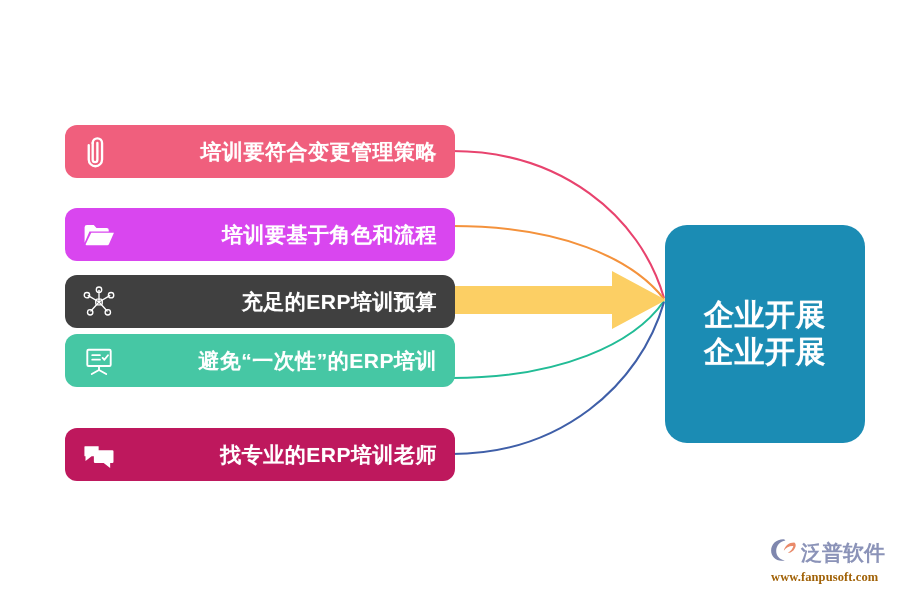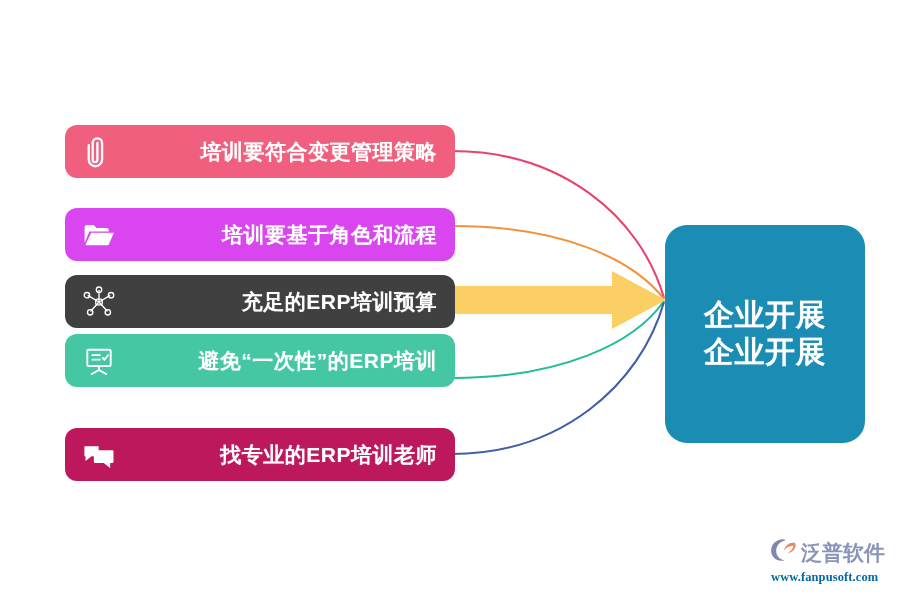--- a/index.html
+++ b/index.html
@@ -110,21 +110,21 @@
     font-weight: bold;
     color: #8b93b8;
     line-height: 1;
     white-space: nowrap;
   }
   #logo-url {
     margin-top: 3px;
     margin-left: 1px;
     font-size: 12.5px;
     font-weight: bold;
-    color: #0369a1;
+    color: #a16207;
     font-family: "Liberation Serif", "DejaVu Serif", serif;
     letter-spacing: 0.1px;
     white-space: nowrap;
   }
 </style>
 </head>
 <body>
 
 <div id="canvas">
 

